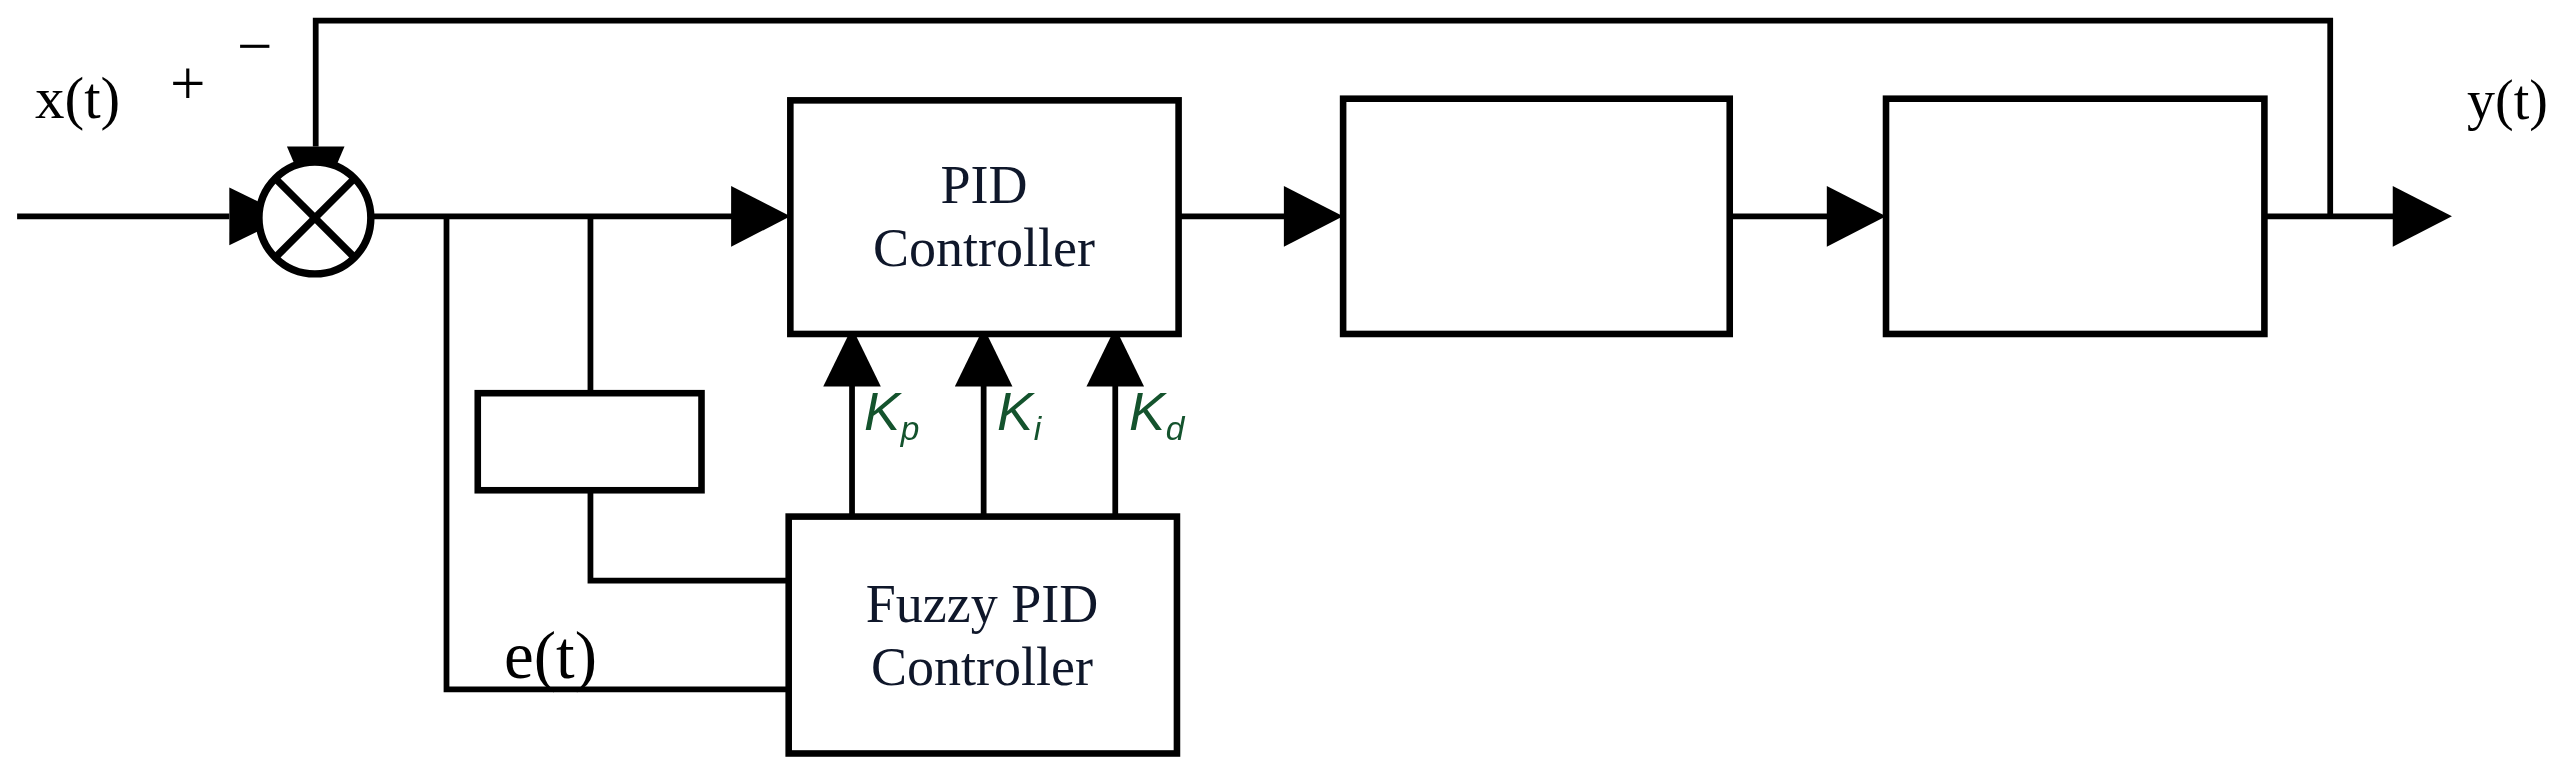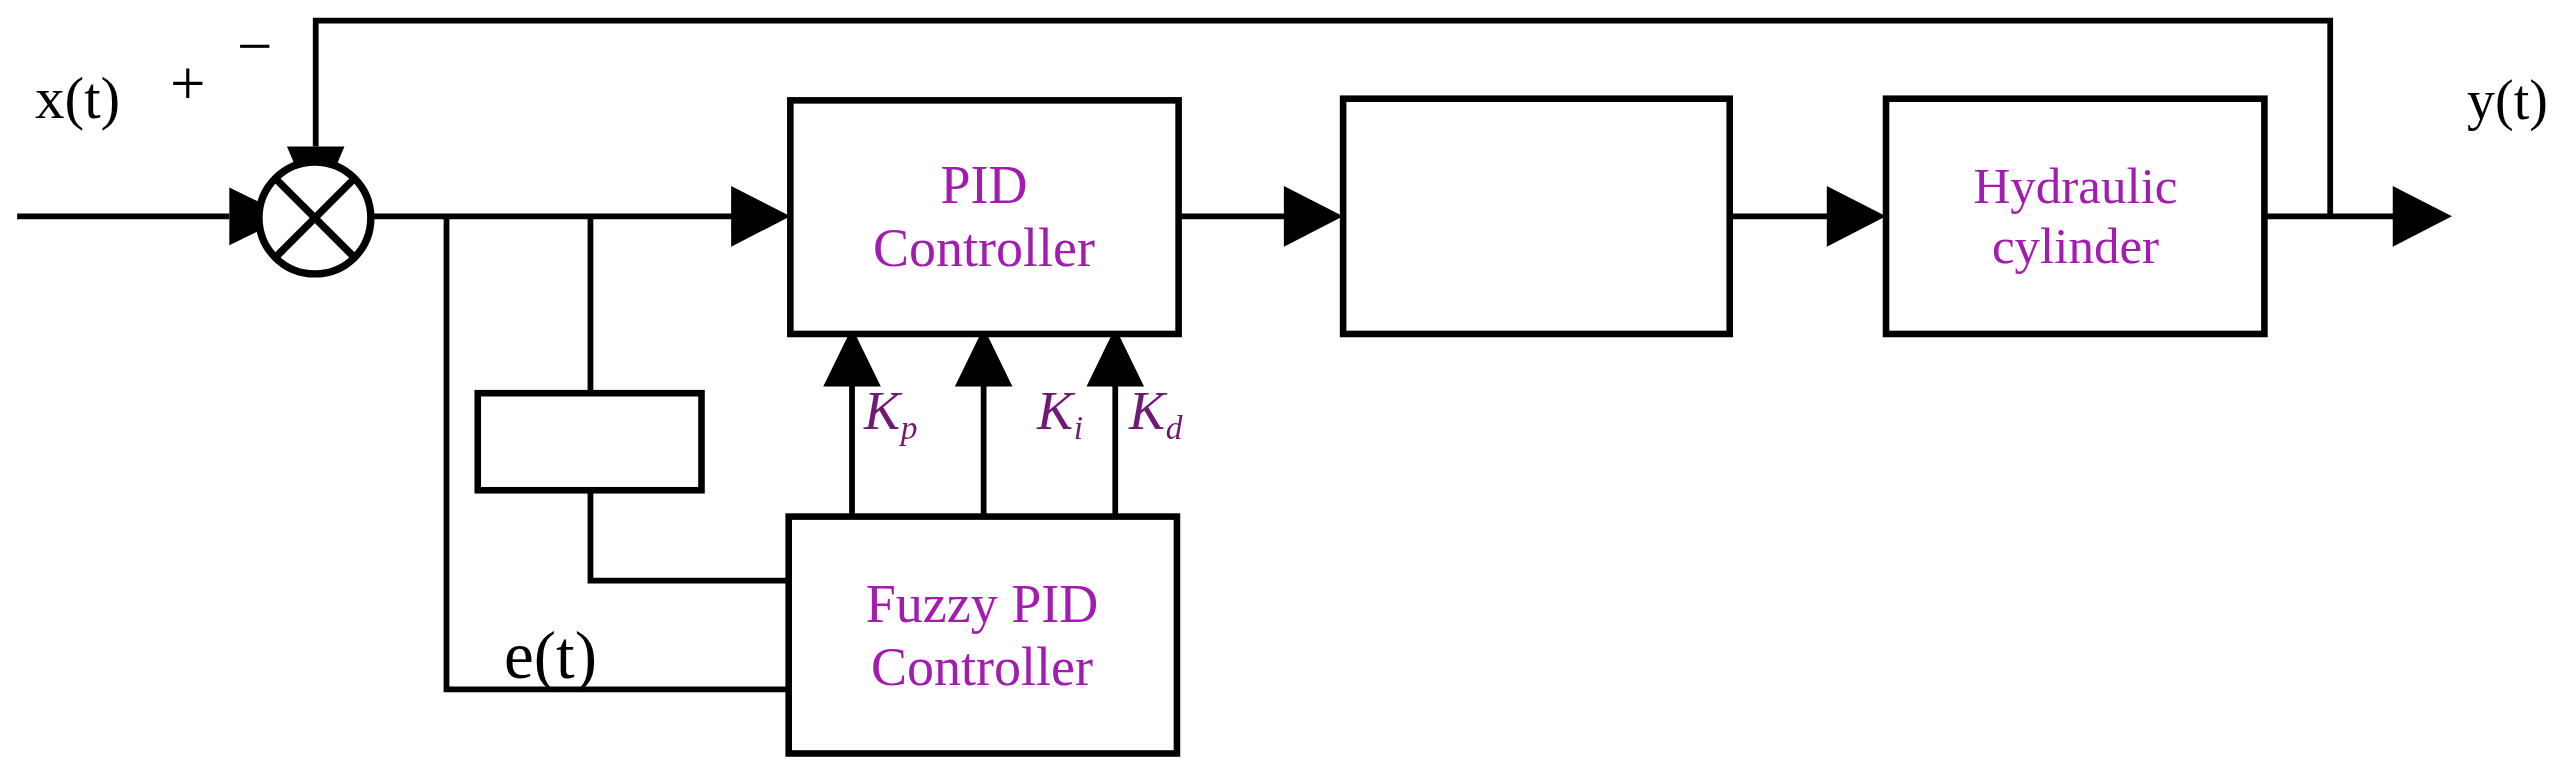--- a/index.html
+++ b/index.html
@@ -17,21 +17,21 @@
   }
   #diagram-svg {
     position: absolute;
     left: 0;
     top: 0;
     width: 2576px;
     height: 765px;
   }
   .blk-label {
     position: absolute;
-    color: #a21caf;
+    color: #0f172a;
     font-family: "Liberation Serif", "DejaVu Serif", serif;
     text-align: center;
     line-height: 1.16;
     white-space: pre-line;
     pointer-events: none;
   }
   .sig-label {
     position: absolute;
     color: #000000;
     font-family: "Liberation Serif", "DejaVu Serif", serif;
@@ -39,22 +39,22 @@
   }
   .sign-label {
     position: absolute;
     color: #000000;
     font-family: "Liberation Serif", "DejaVu Serif", serif;
     font-style: normal;
     white-space: nowrap;
   }
   .gain-label {
     position: absolute;
-    color: #701a75;
-    font-family: Liberation Serif, serif;
+    color: #14532d;
+    font-family: Liberation Sans, sans-serif;
     font-style: italic;
     white-space: nowrap;
   }
   .gain-label sub {
     font-size: 0.62em;
     font-style: italic;
     vertical-align: baseline;
     position: relative;
     top: 0.30em;
     left: 0.02em;
@@ -136,42 +136,40 @@
       <rect x="580" y="478" width="272" height="118"></rect>
       <rect x="958" y="628" width="472" height="288"></rect>
     </g>
 
   </svg>
 
   <div class="blk-label" style="left:790px; top:100px; width:388px; height:234px; font-size:54px; display:flex; align-items:center; justify-content:center;">PID
 Controller</div>
 
 
-  <div class="blk-label" style="left:1886px; top:99px; width:379px; height:235px; font-size:51px; display:flex; align-items:center; justify-content:center;">Hydraulic
-cylinder</div>
 
   <div class="blk-label" style="left:788px; top:517px; width:388px; height:237px; font-size:54px; display:flex; align-items:center; justify-content:center;">Fuzzy PID
 Controller</div>
 
 
   <div class="sig-label" style="left:35px; top:64px; font-size:59px;">x(t)</div>
 
   <div class="sig-label" style="left:2467px; top:68px; font-size:56px;">y(t)</div>
 
   <div class="sig-label" style="left:504px; top:617px; font-size:67px;">e(t)</div>
 
   <div class="sign-label" style="left:170px; top:48px; font-size:63px;">+</div>
 
   <div class="sign-label" style="left:237px; top:10px; font-size:63px;">−</div>
 
   <div class="gain-label" style="left:864px; top:380px; font-size:54px;">
     <span>K</span><sub>p</sub>
   </div>
 
-  <div class="gain-label" style="left:997px; top:380px; font-size:54px;margin-left:40px;">
+  <div class="gain-label" style="left:997px; top:380px; font-size:54px;">
     <span>K</span><sub>i</sub>
   </div>
 
   <div class="gain-label" style="left:1129px; top:380px; font-size:54px;">
     <span>K</span><sub>d</sub>
   </div>
 
 </div>
 
 

